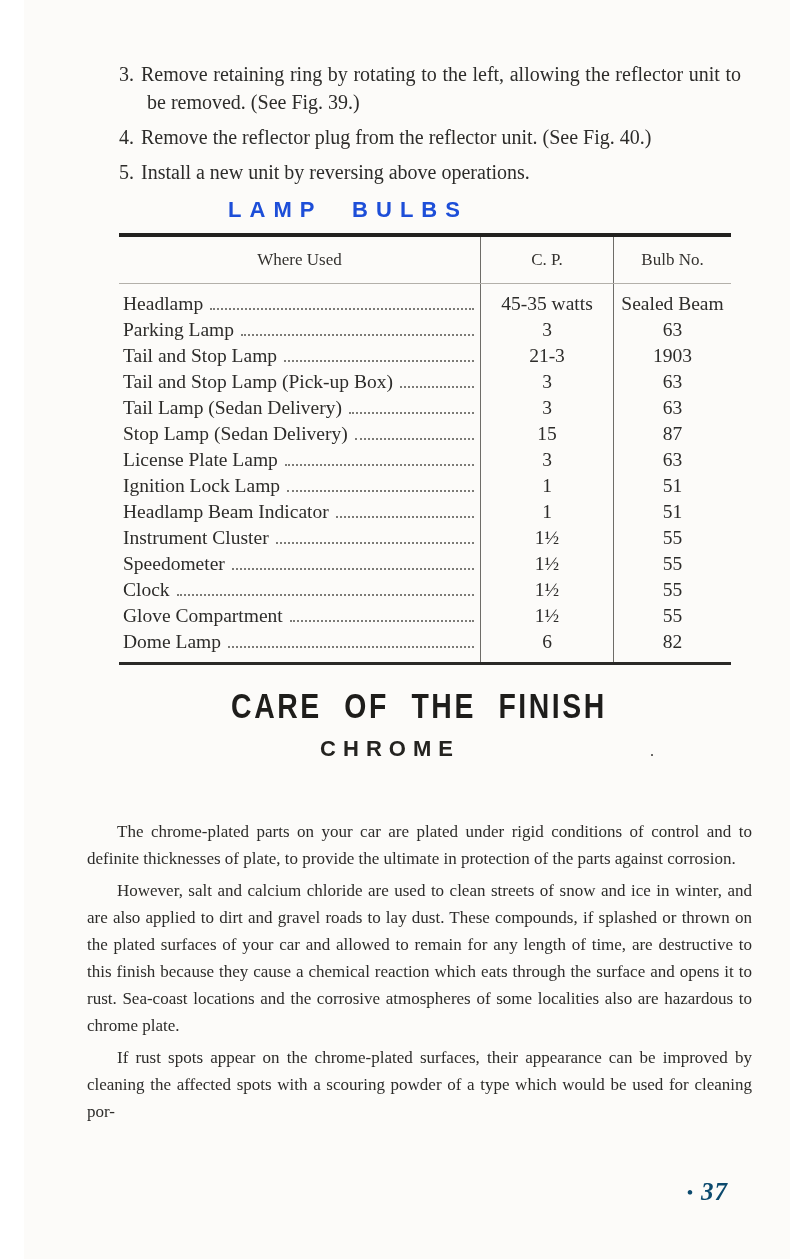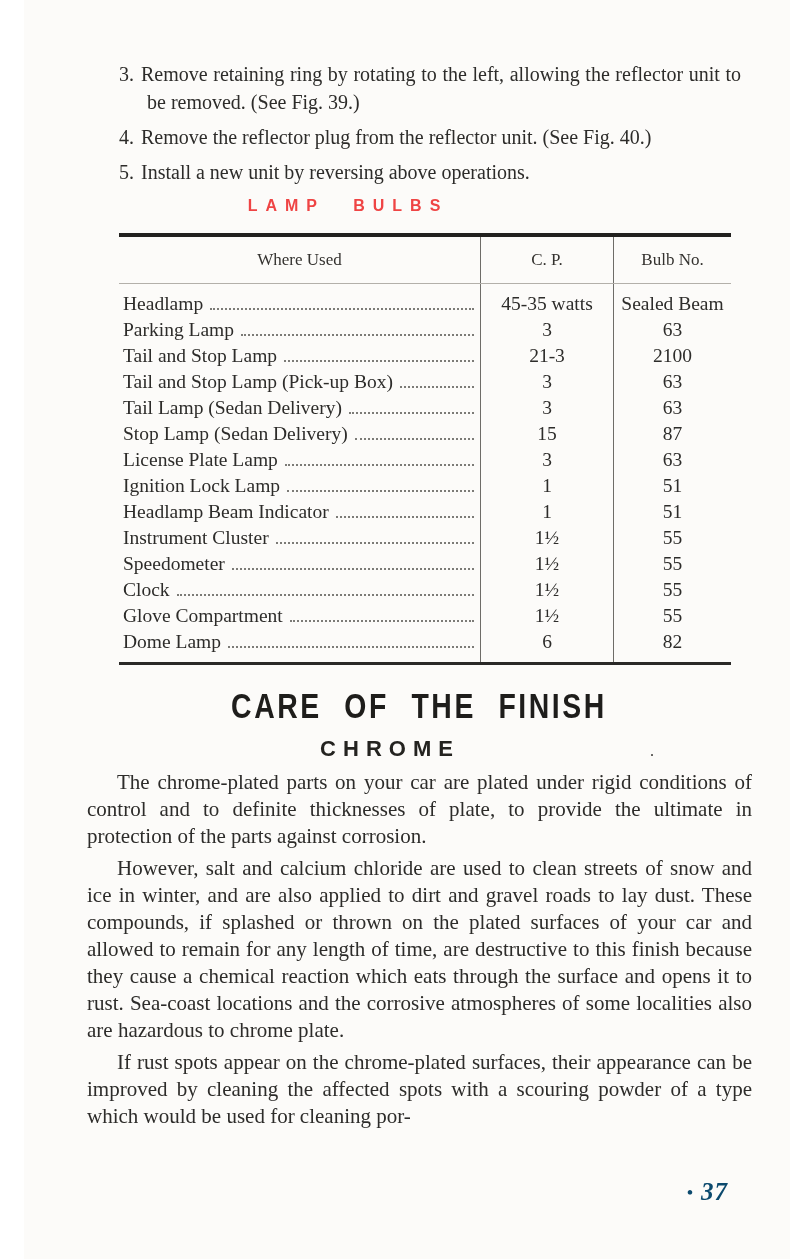--- a/index.html
+++ b/index.html
@@ -27,23 +27,23 @@
     text-align:justify;
     margin-bottom:7px;
   }
   .step .num { margin-right:7px; }
 
   
   .table-title {
     position:absolute; left:0; top:197px; width:648px;
     text-align:center;
     font-family:"Liberation Sans", sans-serif;
-    font-size:16px; font-weight:600;
+    font-size:22px; font-weight:600;
     letter-spacing:8px; word-spacing:16px;
-    color:#ef4444;
+    color:#1d4ed8;
   }
 
   
   .lamp-table {
     position:absolute; left:95px; top:233px; width:612px;
     border-top:4px solid #22211f;
     border-bottom:3px solid #2a2927;
     font-size:19.5px;
   }
   .trow, .thead { display:flex; align-items:stretch; }
@@ -96,22 +96,22 @@
     letter-spacing:7px;
     color:#242320;
   }
   .stray-mark {
     position:absolute; left:626px; top:742px;
     font-size:16px; color:#3a3936;
   }
 
   
   .prose {
-    position:absolute; left:63px; top:769px; width:665px;
-    font-size:21px; line-height:27px;
+    position:absolute; left:63px; top:818px; width:665px;
+    font-size:17px; line-height:27px;
     text-align:justify;
   }
   .prose p { margin:0 0 5px 0; text-indent:30px; }
 
   
   .page-number {
     position:absolute; right:86px; top:1178px;
     font-size:25px; font-weight:700; font-style:italic;
     color:#0c4a6e;
     letter-spacing:1px;
@@ -167,21 +167,21 @@
         </div>
       <div class="c2">3</div>
       <div class="c3">63</div>
     </div>
     <div class="trow">
       <div class="c1">
           <span>Tail and Stop Lamp</span>
           <span class="leader"></span>
         </div>
       <div class="c2">21-3</div>
-      <div class="c3">2100</div>
+      <div class="c3">1903</div>
     </div>
     <div class="trow">
       <div class="c1">
           <span>Tail and Stop Lamp (Pick-up Box)</span>
           <span class="leader"></span>
         </div>
       <div class="c2">3</div>
       <div class="c3">63</div>
     </div>
     <div class="trow">

